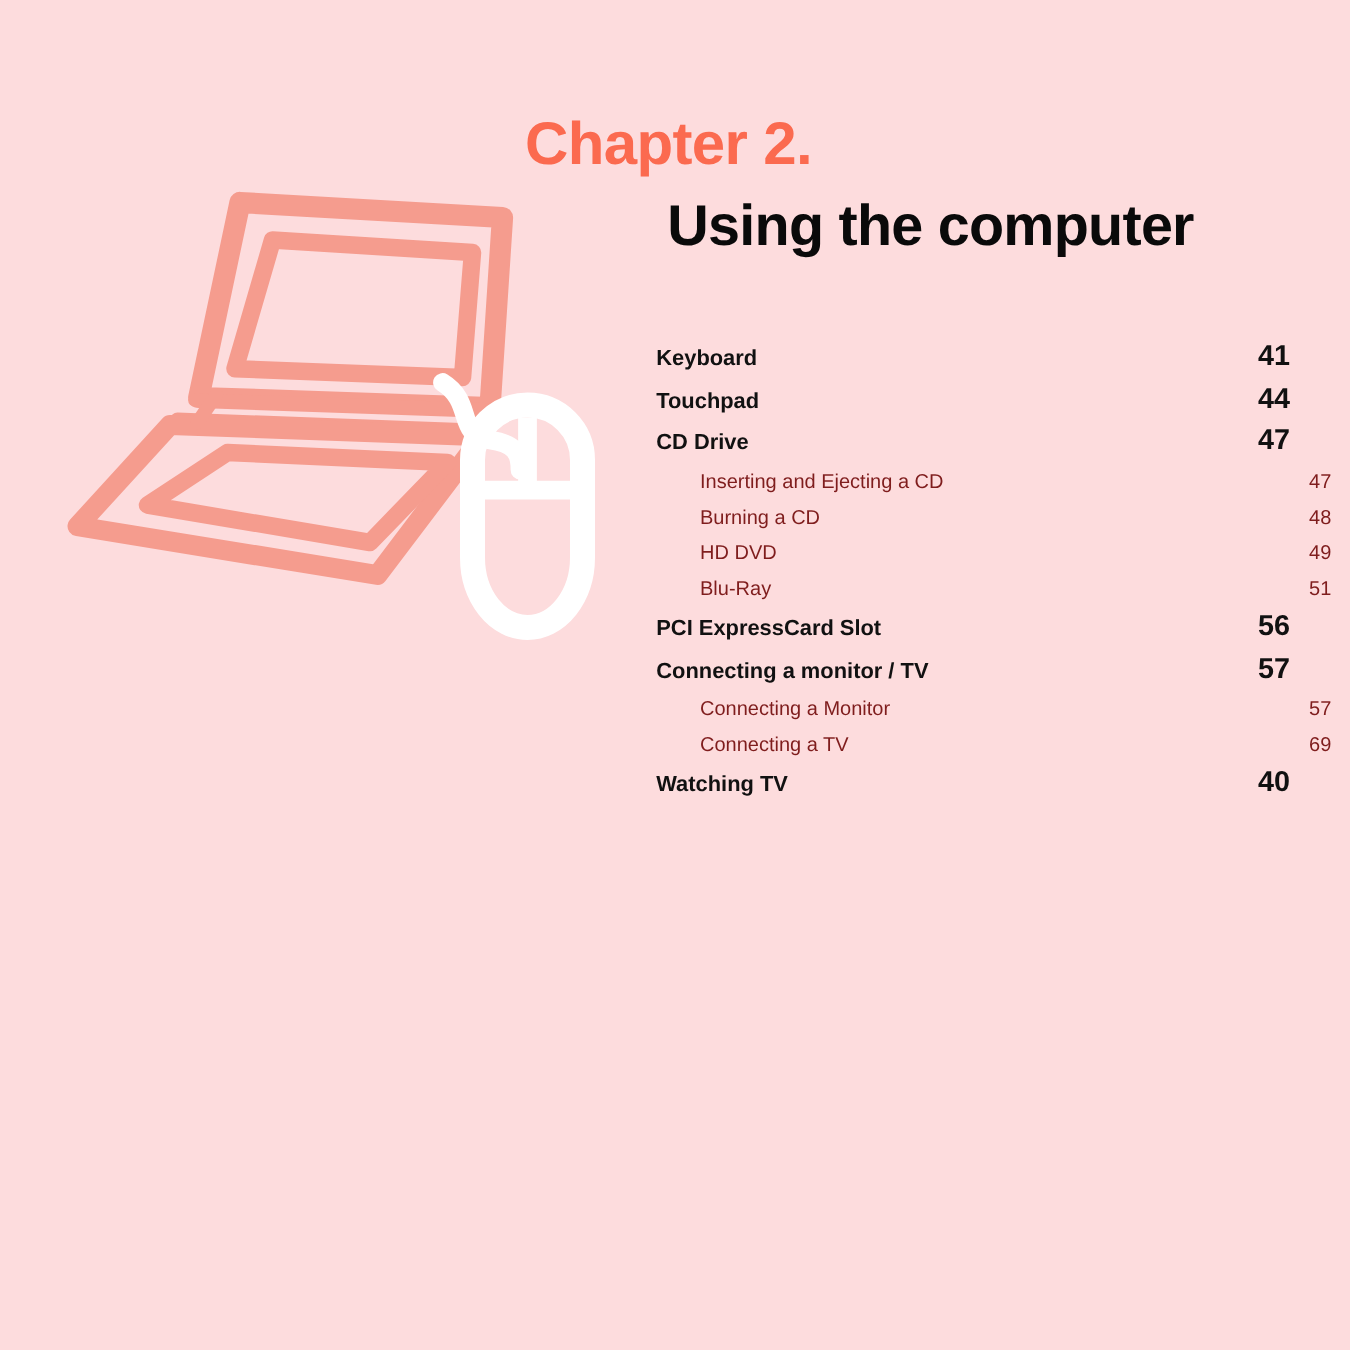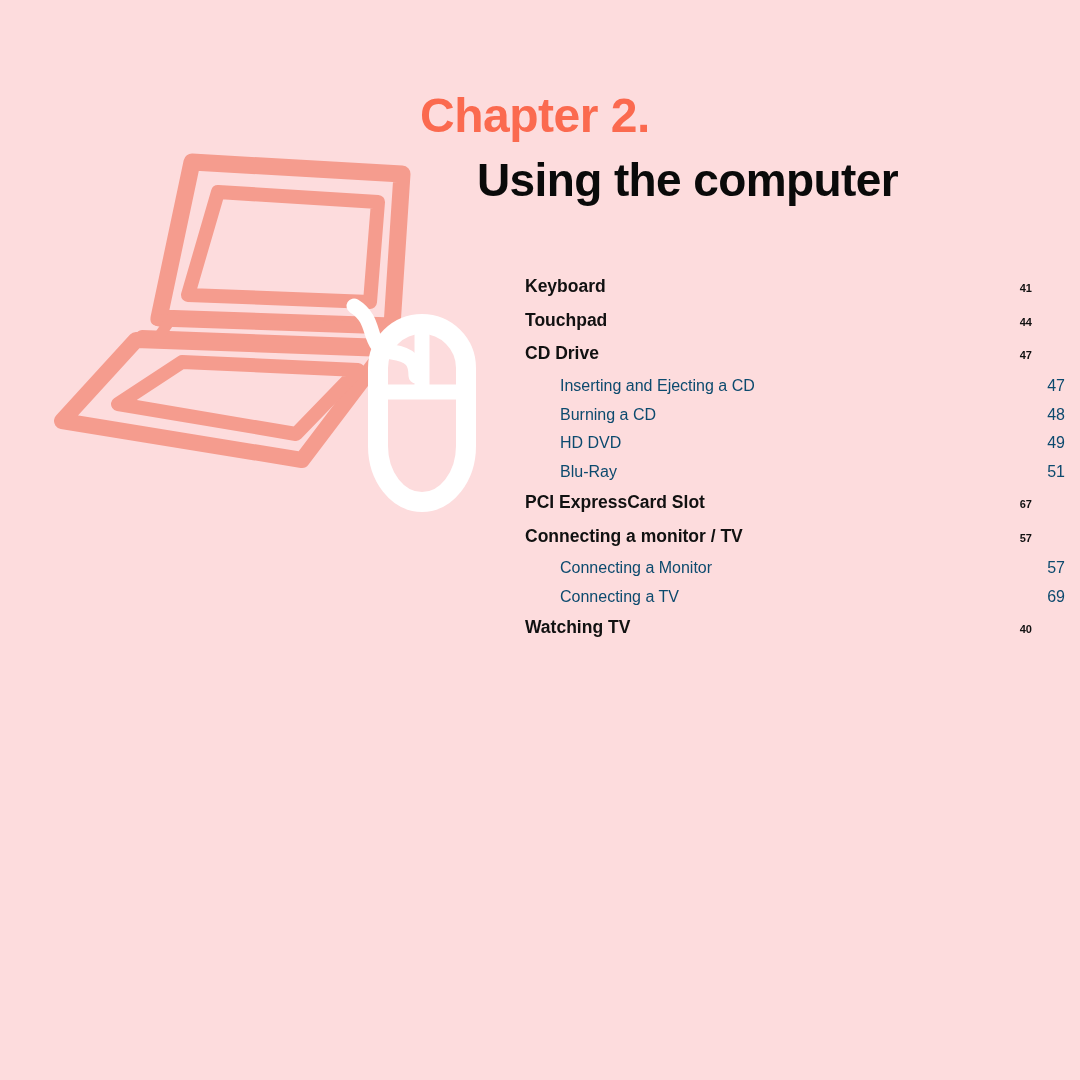--- a/index.html
+++ b/index.html
@@ -57,21 +57,21 @@
     margin: 0;
     padding: 0;
     white-space: nowrap;
   }
   #chapter-title {
     font-size: 46px;
     font-weight: bold;
     color: #0a0a0a;
     letter-spacing: -0.6px;
     line-height: 1.05;
-    text-align: center;
+    text-align: right;
     margin: 0;
     padding: 0;
     margin-top: 16px;
     white-space: nowrap;
   }
 
   
   #toc {
     position: absolute;
     left: 525px;
@@ -97,26 +97,26 @@
     height: 33.6px;
     font-size: 17.5px;
     font-weight: bold;
     color: #111111;
     padding-left: 0;
   }
   .toc-row.level2 {
     height: 28.8px;
     font-size: 16px;
     font-weight: normal;
-    color: #0c4a6e;
+    color: #7f1d1d;
     padding-left: 35px;
   }
   .toc-row.level1 .t-page {
     font-weight: bold;
-    font-size: 11px;
+    font-size: 23px;
   }
   .toc-row.level2 .t-page {
     font-weight: normal;
     font-size: 16px;
     padding-right: 2px;
   }
 </style>
 </head>
 <body>
 
@@ -187,21 +187,21 @@
       <div class="toc-row level2">
         <span class="t-label">HD DVD</span>
         <span class="t-page">49</span>
       </div>
       <div class="toc-row level2">
         <span class="t-label">Blu-Ray</span>
         <span class="t-page">51</span>
       </div>
       <div class="toc-row level1">
         <span class="t-label">PCI ExpressCard Slot</span>
-        <span class="t-page">67</span>
+        <span class="t-page">56</span>
       </div>
       <div class="toc-row level1">
         <span class="t-label">Connecting a monitor / TV</span>
         <span class="t-page">57</span>
       </div>
       <div class="toc-row level2">
         <span class="t-label">Connecting a Monitor</span>
         <span class="t-page">57</span>
       </div>
       <div class="toc-row level2">

